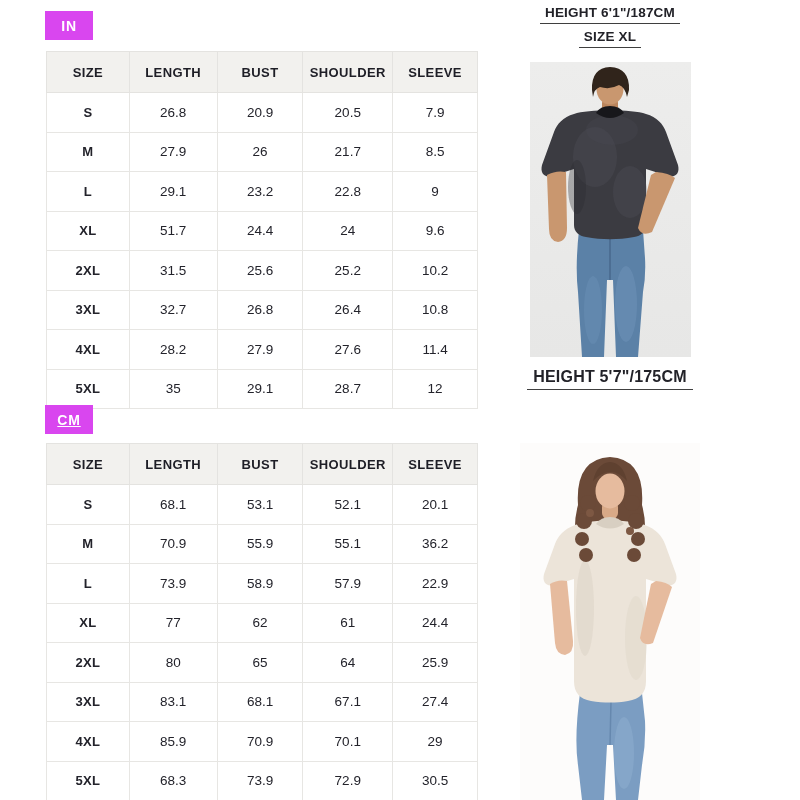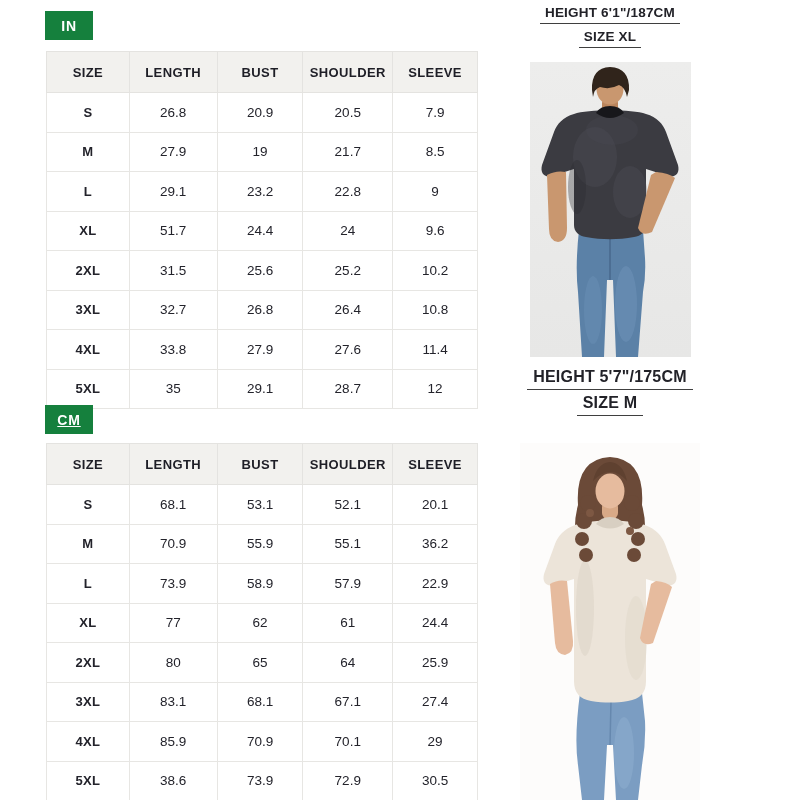--- a/index.html
+++ b/index.html
@@ -1,20 +1,20 @@
 <!DOCTYPE html>
 <html><head>
 <meta charset="utf-8">
 <style>
   html,body{margin:0;padding:0;}
   body{width:800px;height:800px;background:#ffffff;font-family:"Liberation Sans",sans-serif;color:#1e1e26;}
   .page{position:relative;width:800px;height:800px;background:#ffffff;overflow:hidden;}
 
   
-  .unit-badge{position:absolute;left:45px;width:48px;height:29px;background:#15803d;color:#ffffff;
+  .unit-badge{position:absolute;left:45px;width:48px;height:29px;background:#d946ef;color:#ffffff;
     display:flex;align-items:center;justify-content:center;font-size:14px;font-weight:700;letter-spacing:.8px;}
   #badge-in{top:11px;}
   #badge-cm{top:405px;text-decoration:underline;}
 
   
   .size-table{position:absolute;left:46px;width:432px;border-collapse:collapse;table-layout:fixed;}
   #table-in{top:51px;}
   #table-cm{top:443px;}
   .size-table col.c0{width:19.2%;} .size-table col.c1{width:20.4%;} .size-table col.c2{width:19.9%;}
   .size-table col.c3{width:20.8%;} .size-table col.c4{width:19.7%;}
@@ -68,21 +68,21 @@
         <tr>
           <td>S</td>
           <td>26.8</td>
           <td>20.9</td>
           <td>20.5</td>
           <td>7.9</td>
         </tr>
         <tr>
           <td>M</td>
           <td>27.9</td>
-          <td>19</td>
+          <td>26</td>
           <td>21.7</td>
           <td>8.5</td>
         </tr>
         <tr>
           <td>L</td>
           <td>29.1</td>
           <td>23.2</td>
           <td>22.8</td>
           <td>9</td>
         </tr>
@@ -102,21 +102,21 @@
         </tr>
         <tr>
           <td>3XL</td>
           <td>32.7</td>
           <td>26.8</td>
           <td>26.4</td>
           <td>10.8</td>
         </tr>
         <tr>
           <td>4XL</td>
-          <td>33.8</td>
+          <td>28.2</td>
           <td>27.9</td>
           <td>27.6</td>
           <td>11.4</td>
         </tr>
         <tr>
           <td>5XL</td>
           <td>35</td>
           <td>29.1</td>
           <td>28.7</td>
           <td>12</td>
@@ -188,21 +188,21 @@
         </tr>
         <tr>
           <td>4XL</td>
           <td>85.9</td>
           <td>70.9</td>
           <td>70.1</td>
           <td>29</td>
         </tr>
         <tr>
           <td>5XL</td>
-          <td>38.6</td>
+          <td>68.3</td>
           <td>73.9</td>
           <td>72.9</td>
           <td>30.5</td>
         </tr>
       </tbody>
   </table>
 
   <div class="model-annotation" id="annotation-male">
     <div class="ann-row"><span class="ann-line">HEIGHT 6'1"/187CM</span></div>
     <div class="ann-row"><span class="ann-line">SIZE XL</span></div>
@@ -231,21 +231,20 @@
       <path d="M66 51 Q80 61 94 51 Q90 44 80 44 Q70 44 66 51 Z" fill="#17171b"></path>
 
       <path d="M17 113 Q26 108 36 110 L37 166 Q37 179 28 180 Q19 179 19 167 Z" fill="#c9976f"></path>
 
       <path d="M126 110 Q139 111 145 116 L122 170 Q112 175 108 166 L121 113 Z" fill="#c9976f"></path>
     </svg>
   </div>
 
   <div class="model-annotation" id="annotation-female">
     <div class="ann-row"><span class="ann-line">HEIGHT 5'7"/175CM</span></div>
-    <div class="ann-row"><span class="ann-line">SIZE M</span></div>
   </div>
 
   <div class="model-photo" id="photo-female">
     <svg width="180" height="357" viewBox="0 0 180 357">
 
       <path d="M58 62 Q55 16 90 14 Q125 16 122 62 Q129 88 120 110 Q112 124 103 127 L77 127 Q68 124 60 110 Q51 88 58 62 Z" fill="#6b4a38"></path>
 
       <rect x="82" y="58" width="16" height="18" rx="6" fill="#d8a987"></rect>
 
       <ellipse cx="90" cy="48" rx="14.5" ry="17.5" fill="#e6bb9e"></ellipse>

